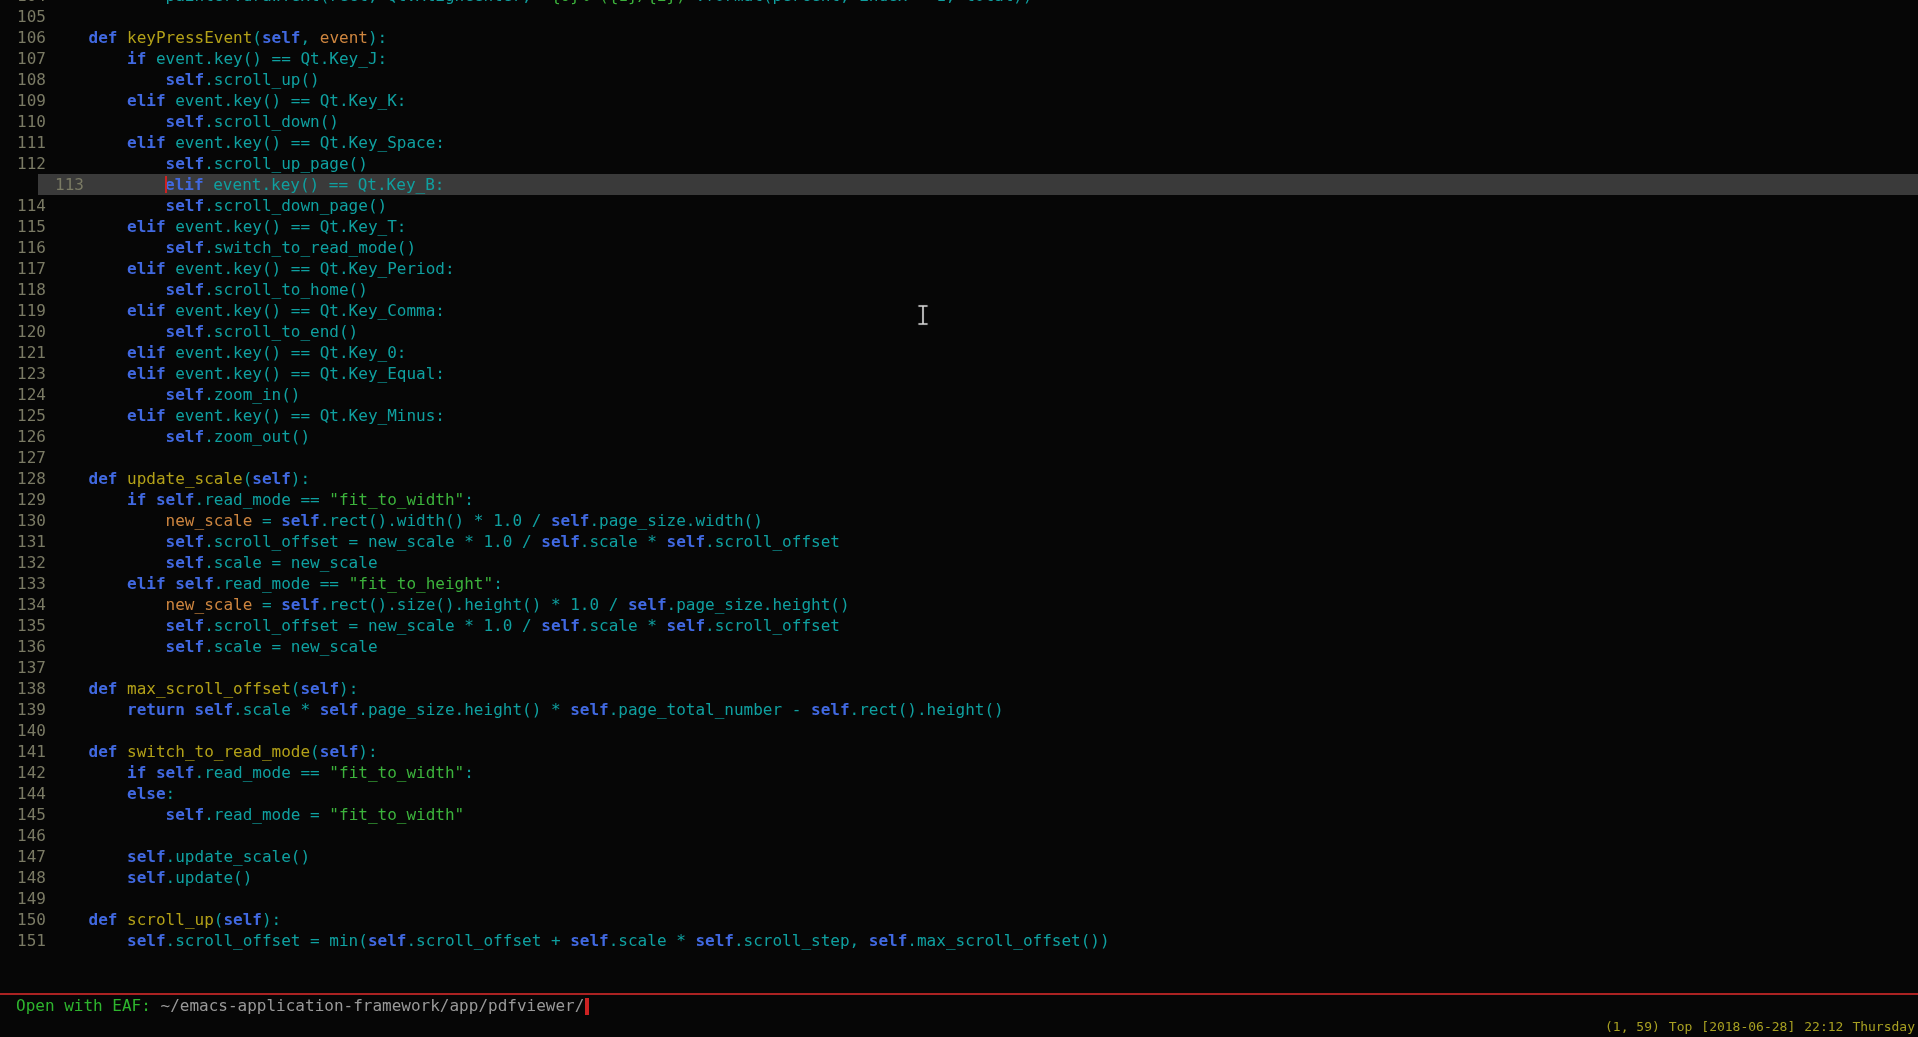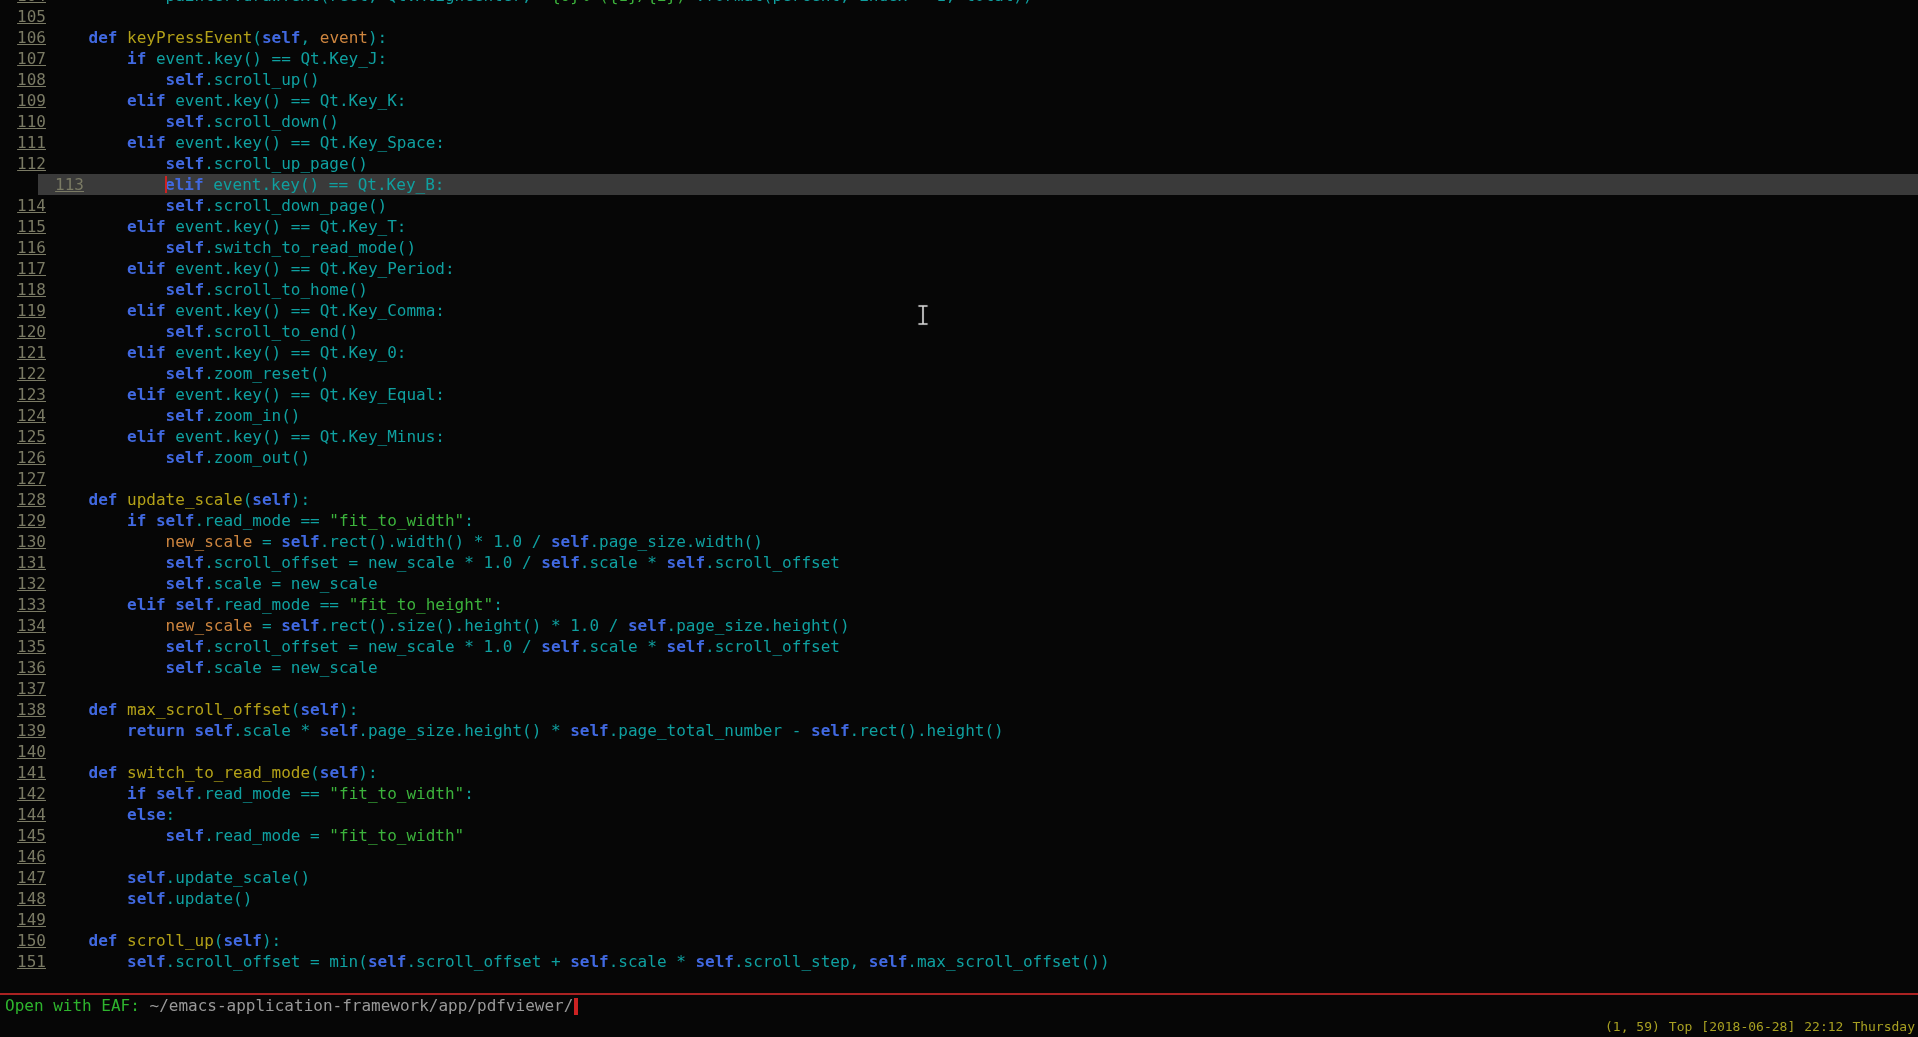--- a/index.html
+++ b/index.html
@@ -9,30 +9,30 @@
     background:var(--bg,#060606);
     font-family:"DejaVu Sans Mono", monospace;
     font-size:16px;
   }
   .code-area { position:absolute; top:0; left:0; right:0; height:993px; overflow:hidden; }
   .row { position:relative; height:21px; line-height:21px; white-space:pre; }
   .row.partial { height:6px; overflow:hidden; }
   .row.partial .row-inner { margin-top:-15px; }
   .row.hl { background:var(--hl,#3a3a3a);margin-left:38px; }
   .row-inner { display:flex; height:21px; line-height:21px; }
-  .gutter { display:inline-block; width:46px; text-align:right; color:var(--ln,#7a7a64); flex:none;text-decoration:underline; }
+  .gutter { display:inline-block; width:46px; text-align:right; color:var(--ln,#7a7a64); flex:none; }
   .code { padding-left:4px; }
   .t-p { color:var(--plain,#0fa0a0); }
   .t-k { color:var(--kw,#4169e1); font-weight:bold; }
   .t-f { color:var(--fn,#b3a118); }
   .t-v { color:var(--var,#cd853f);text-align:right; }
   .t-s { color:var(--str,#3cb33c); }
   .code-cursor { position:absolute; top:2px; width:2px; height:17px; background:var(--cursor,#cc2222); }
   .mode-line { position:absolute; top:993px; left:0; right:0; height:2px; background:var(--modeline,#aa2222); }
-  .minibuffer { position:absolute; top:995px; left:0; right:0; height:22px; line-height:22px; padding-left:5px; white-space:pre; }
+  .minibuffer { position:absolute; top:995px; left:0; right:0; height:22px; line-height:22px; padding-left:16px; white-space:pre; }
   .prompt { color:var(--prompt,#2eb52e); }
   .mb-input { color:var(--mbinput,#999999); }
   .mb-cursor { display:inline-block; width:4px; height:17px; background:var(--cursor,#d42222); vertical-align:middle; margin-left:1px; }
   .tray { position:absolute; top:1017px; right:3px; height:20px; line-height:20px; color:var(--tray,#a8a022); font-size:13px; white-space:pre; }
   .tray span { margin-left:9px;text-align:center; }
   .ibeam { position:absolute; left:916px; top:304px; }
 </style>
 </head>
 <body>
 
@@ -50,21 +50,20 @@
       <div class="row"><div class="row-inner"><span class="gutter">112</span><span class="code"><span class="t-p">            </span><span class="t-k">self</span><span class="t-p">.scroll_up_page()</span></span></div></div>
       <div class="row hl"><div class="row-inner"><span class="gutter">113</span><span class="code"><span class="t-p">        </span><span class="t-k">elif</span><span class="t-p"> event.key() == Qt.Key_B:</span></span></div><div class="code-cursor" style="left: calc(8ch + 50px);"></div></div>
       <div class="row"><div class="row-inner"><span class="gutter">114</span><span class="code"><span class="t-p">            </span><span class="t-k">self</span><span class="t-p">.scroll_down_page()</span></span></div></div>
       <div class="row"><div class="row-inner"><span class="gutter">115</span><span class="code"><span class="t-p">        </span><span class="t-k">elif</span><span class="t-p"> event.key() == Qt.Key_T:</span></span></div></div>
       <div class="row"><div class="row-inner"><span class="gutter">116</span><span class="code"><span class="t-p">            </span><span class="t-k">self</span><span class="t-p">.switch_to_read_mode()</span></span></div></div>
       <div class="row"><div class="row-inner"><span class="gutter">117</span><span class="code"><span class="t-p">        </span><span class="t-k">elif</span><span class="t-p"> event.key() == Qt.Key_Period:</span></span></div></div>
       <div class="row"><div class="row-inner"><span class="gutter">118</span><span class="code"><span class="t-p">            </span><span class="t-k">self</span><span class="t-p">.scroll_to_home()</span></span></div></div>
       <div class="row"><div class="row-inner"><span class="gutter">119</span><span class="code"><span class="t-p">        </span><span class="t-k">elif</span><span class="t-p"> event.key() == Qt.Key_Comma:</span></span></div></div>
       <div class="row"><div class="row-inner"><span class="gutter">120</span><span class="code"><span class="t-p">            </span><span class="t-k">self</span><span class="t-p">.scroll_to_end()</span></span></div></div>
       <div class="row"><div class="row-inner"><span class="gutter">121</span><span class="code"><span class="t-p">        </span><span class="t-k">elif</span><span class="t-p"> event.key() == Qt.Key_0:</span></span></div></div>
-      <div class="row"><div class="row-inner"><span class="gutter">122</span><span class="code"><span class="t-p">            </span><span class="t-k">self</span><span class="t-p">.zoom_reset()</span></span></div></div>
       <div class="row"><div class="row-inner"><span class="gutter">123</span><span class="code"><span class="t-p">        </span><span class="t-k">elif</span><span class="t-p"> event.key() == Qt.Key_Equal:</span></span></div></div>
       <div class="row"><div class="row-inner"><span class="gutter">124</span><span class="code"><span class="t-p">            </span><span class="t-k">self</span><span class="t-p">.zoom_in()</span></span></div></div>
       <div class="row"><div class="row-inner"><span class="gutter">125</span><span class="code"><span class="t-p">        </span><span class="t-k">elif</span><span class="t-p"> event.key() == Qt.Key_Minus:</span></span></div></div>
       <div class="row"><div class="row-inner"><span class="gutter">126</span><span class="code"><span class="t-p">            </span><span class="t-k">self</span><span class="t-p">.zoom_out()</span></span></div></div>
       <div class="row"><div class="row-inner"><span class="gutter">127</span><span class="code"></span></div></div>
       <div class="row"><div class="row-inner"><span class="gutter">128</span><span class="code"><span class="t-p">    </span><span class="t-k">def</span><span class="t-p"> </span><span class="t-f">update_scale</span><span class="t-p">(</span><span class="t-k">self</span><span class="t-p">):</span></span></div></div>
       <div class="row"><div class="row-inner"><span class="gutter">129</span><span class="code"><span class="t-p">        </span><span class="t-k">if</span><span class="t-p"> </span><span class="t-k">self</span><span class="t-p">.read_mode == </span><span class="t-s">"fit_to_width"</span><span class="t-p">:</span></span></div></div>
       <div class="row"><div class="row-inner"><span class="gutter">130</span><span class="code"><span class="t-p">            </span><span class="t-v">new_scale</span><span class="t-p"> = </span><span class="t-k">self</span><span class="t-p">.rect().width() * 1.0 / </span><span class="t-k">self</span><span class="t-p">.page_size.width()</span></span></div></div>
       <div class="row"><div class="row-inner"><span class="gutter">131</span><span class="code"><span class="t-p">            </span><span class="t-k">self</span><span class="t-p">.scroll_offset = new_scale * 1.0 / </span><span class="t-k">self</span><span class="t-p">.scale * </span><span class="t-k">self</span><span class="t-p">.scroll_offset</span></span></div></div>
       <div class="row"><div class="row-inner"><span class="gutter">132</span><span class="code"><span class="t-p">            </span><span class="t-k">self</span><span class="t-p">.scale = new_scale</span></span></div></div>

